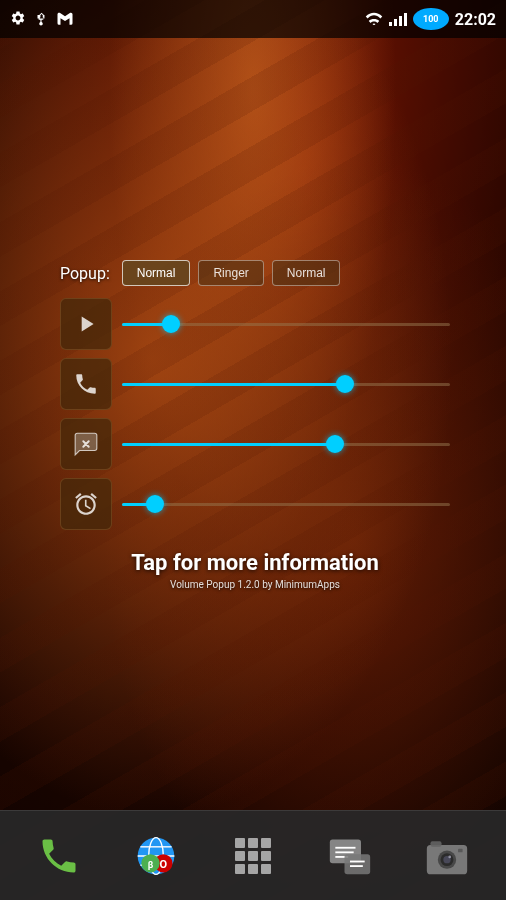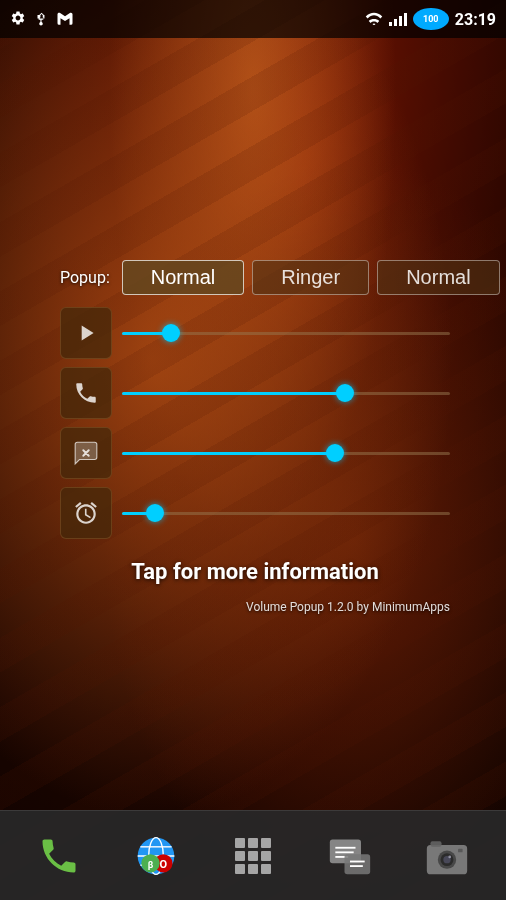--- a/index.html
+++ b/index.html
@@ -118,23 +118,23 @@
 
     .ringer-label {
       color: white;
       font-size: 16px;
       font-weight: 400;
       margin-right: 4px;
       text-shadow: 0 1px 3px rgba(0,0,0,0.8);
     }
 
     .ringer-btn {
-      padding: 5px 28px;
+      padding: 5px 14px;
       border-radius: 4px;
-      font-size: 20px;
+      font-size: 12px;
       cursor: pointer;
       border: 1px solid rgba(255,255,255,0.4);
       background: rgba(80, 50, 20, 0.6);
       color: rgba(255,255,255,0.85);
     }
 
     .ringer-btn.active {
       background: rgba(100, 70, 30, 0.85);
       border: 1px solid rgba(255,255,255,0.7);
       color: white;
@@ -210,24 +210,23 @@
 
     #tap-text {
       color: white;
       font-size: 22px;
       font-weight: 700;
       text-shadow: 0 1px 4px rgba(0,0,0,0.8);
     }
 
     #version-text {
       color: rgba(255,255,255,0.85);
-      font-size: 12px;
-      margin-top: 16px;
+      font-size: 10px;
+      margin-top: 4px;
       text-shadow: 0 1px 3px rgba(0,0,0,0.8);
-      text-align: right;
     }
 
     
     #bottom-dock {
       position: absolute;
       bottom: 0; left: 0;
       width: 506px;
       height: 90px;
       background: rgba(40, 40, 40, 0.92);
       display: flex;
@@ -299,21 +298,21 @@
       <span style="height:4px;"></span>
       <span style="height:7px;"></span>
       <span style="height:10px;"></span>
       <span style="height:13px;"></span>
     </div>
 
     <div class="battery-circle">
       <span>100</span>
     </div>
 
-    <span class="status-time">23:19</span>
+    <span class="status-time">22:02</span>
   </div>
 </div>
 
 <div id="volume-popup">
 
   <div id="ringer-row">
     <span class="ringer-label">Popup:</span>
     <button class="ringer-btn active">Normal</button>
     <button class="ringer-btn">Ringer</button>
     <button class="ringer-btn">Normal</button>

